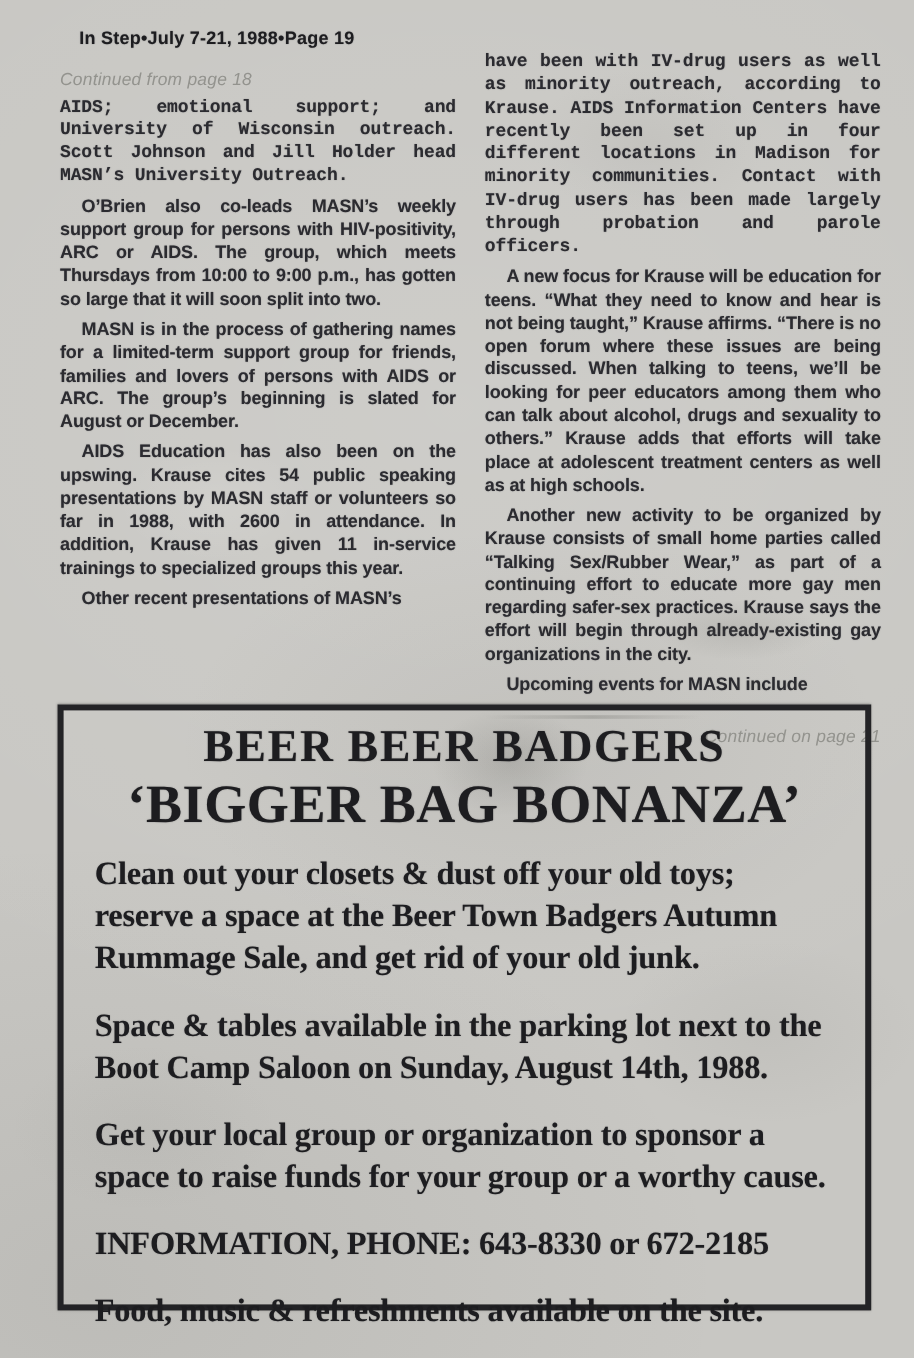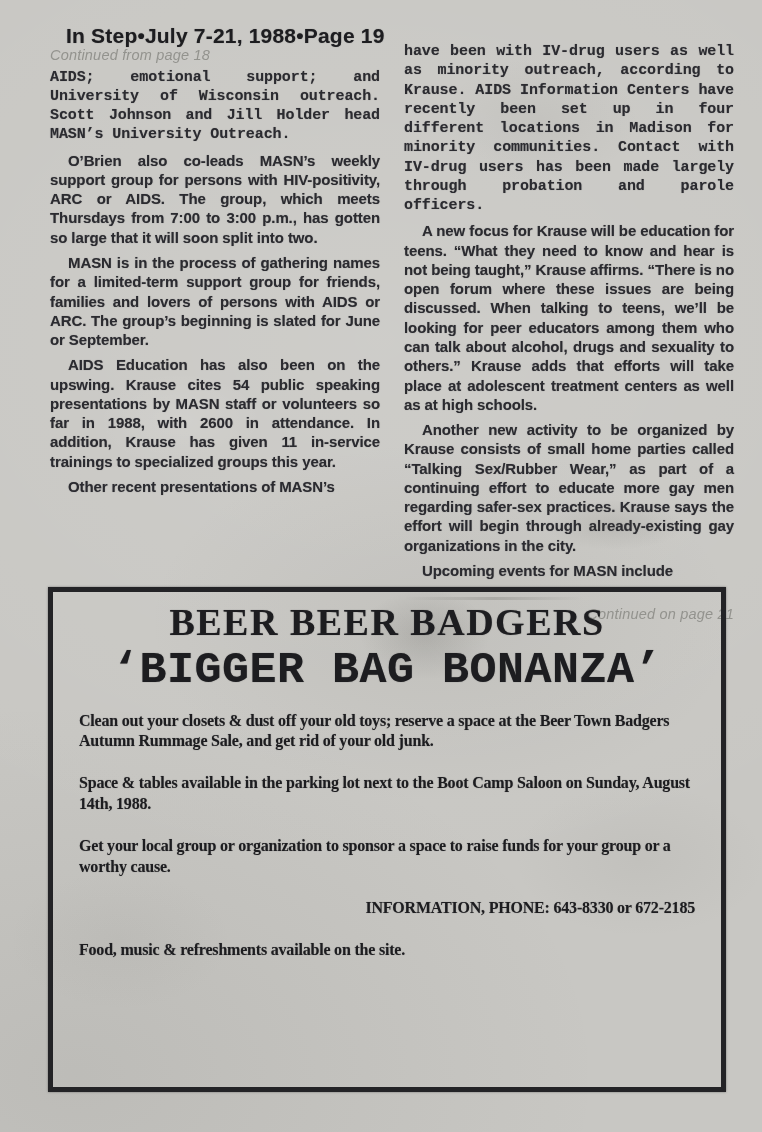--- a/index.html
+++ b/index.html
@@ -27,33 +27,33 @@
   .page::before{
     content:"";position:absolute;inset:0;pointer-events:none;
     background:
       radial-gradient(140px 90px at 540px 120px, rgba(110,110,105,0.08), rgba(0,0,0,0) 70%),
       radial-gradient(120px 70px at 180px 420px, rgba(255,255,255,0.10), rgba(0,0,0,0) 70%),
       radial-gradient(180px 110px at 640px 860px, rgba(110,110,105,0.07), rgba(0,0,0,0) 70%),
       radial-gradient(160px 100px at 120px 940px, rgba(110,110,105,0.06), rgba(0,0,0,0) 70%);
   }
   .masthead{
     position:absolute;left:66px;top:24px;
-    font-size:21px;font-weight:700;color:var(--ink-dark);
+    font-size:15px;font-weight:700;color:var(--ink-dark);
     letter-spacing:0.2px;
     text-shadow:0 0 1px rgba(30,30,35,0.45);
   }
   .col{
     position:absolute;width:330px;
     font-size:15px;line-height:1.285;
     font-weight:700;color:var(--ink);
     text-align:justify;
     text-shadow:0 0 1px rgba(43,43,48,0.42);
     letter-spacing:-0.1px;
   }
-  .col-left{left:50px;top:46px;}
+  .col-left{left:50px;top:58px;}
   .col-right{left:404px;top:42px;}
   .col p{margin:0 0 6px;text-indent:18px;}
   .col p.noindent{text-indent:0;font-family:Liberation Mono, monospace;}
   .cont-note{
     font-style:italic;font-weight:400;
     color:var(--faded);font-size:14.5px;
     margin-bottom:3px;
     text-shadow:none;letter-spacing:0.2px;
   }
   .cont-note.right{text-align:right;margin-top:2px;}
@@ -69,28 +69,28 @@
     padding:8px 26px 0;
     font-family:"Liberation Serif", serif;
     color:var(--ink-dark);
   }
   .ad-title{
     text-align:center;font-weight:700;
     text-shadow:0 0 1px rgba(25,25,28,0.5);
   }
   .ad-title-1{font-size:38px;line-height:1.18;letter-spacing:1.5px;}
   .ad-title-2{font-size:33px;line-height:1.15;}
-  .ad-title-3{font-size:45px;line-height:1.15;letter-spacing:0.5px;margin-bottom:14px;font-family:Liberation Mono, monospace;}
+  .ad-title-3{font-size:45px;line-height:1.15;letter-spacing:0.5px;margin-bottom:14px;}
   .ad-body p{
-    font-size:16px;font-weight:700;line-height:1.3;
+    font-size:27px;font-weight:700;line-height:1.3;
     margin:0 0 21px;
     text-shadow:0 0 1px rgba(25,25,28,0.4);
     letter-spacing:-0.2px;
   }
-  .ad-body p.center{text-align:right;margin-top:6px;}
+  .ad-body p.center{text-align:left;margin-top:6px;}
   .stain{
     position:absolute;pointer-events:none;border-radius:50%;
   }
   .stain-1{
     left:360px;top:590px;width:130px;height:90px;
     background:radial-gradient(closest-side, rgba(70,70,66,0.16), rgba(0,0,0,0));
   }
   .stain-2{
     left:545px;top:500px;width:140px;height:50px;
     background:radial-gradient(closest-side, rgba(80,80,76,0.12), rgba(0,0,0,0));
@@ -99,22 +99,22 @@
 </head>
 <body>
 
 <div class="page">
 
   <div class="masthead">In Step•July 7-21, 1988•Page 19</div>
 
   <div class="col col-left">
     <div class="cont-note">Continued from page 18</div>
     <p class="noindent">AIDS; emotional support; and University of Wisconsin outreach. Scott Johnson and Jill Holder head MASN’s University Outreach.</p>
-    <p>O’Brien also co-leads MASN’s weekly support group for persons with HIV-positivity, ARC or AIDS. The group, which meets Thursdays from 7:00 to 3:00 p.m., has gotten so large that it will soon split into two.</p>
-    <p>MASN is in the process of gathering names for a limited-term support group for friends, families and lovers of persons with AIDS or ARC. The group’s beginning is slated for June or September.</p>
+    <p>O’Brien also co-leads MASN’s weekly support group for persons with HIV-positivity, ARC or AIDS. The group, which meets Thursdays from 10:00 to 9:00 p.m., has gotten so large that it will soon split into two.</p>
+    <p>MASN is in the process of gathering names for a limited-term support group for friends, families and lovers of persons with AIDS or ARC. The group’s beginning is slated for August or December.</p>
     <p>AIDS Education has also been on the upswing. Krause cites 54 public speaking presentations by MASN staff or volunteers so far in 1988, with 2600 in attendance. In addition, Krause has given 11 in-service trainings to specialized groups this year.</p>
     <p>Other recent presentations of MASN’s</p>
   </div>
 
   <div class="col col-right">
     <p class="noindent">have been with IV-drug users as well as minority outreach, according to Krause. AIDS Information Centers have recently been set up in four different locations in Madison for minority communities. Contact with IV-drug users has been made largely through probation and parole officers.</p>
     <p>A new focus for Krause will be education for teens. “What they need to know and hear is not being taught,” Krause affirms. “There is no open forum where these issues are being discussed. When talking to teens, we’ll be looking for peer educators among them who can talk about alcohol, drugs and sexuality to others.” Krause adds that efforts will take place at adolescent treatment centers as well as at high schools.</p>
     <p>Another new activity to be organized by Krause consists of small home parties called “Talking Sex/Rubber Wear,” as part of a continuing effort to educate more gay men regarding safer-sex practices. Krause says the effort will begin through already-existing gay organizations in the city.</p>
     <p>Upcoming events for MASN include</p>
     <div class="cont-note right"><span class="smudge-line"></span><span>Continued on page 21</span></div>

